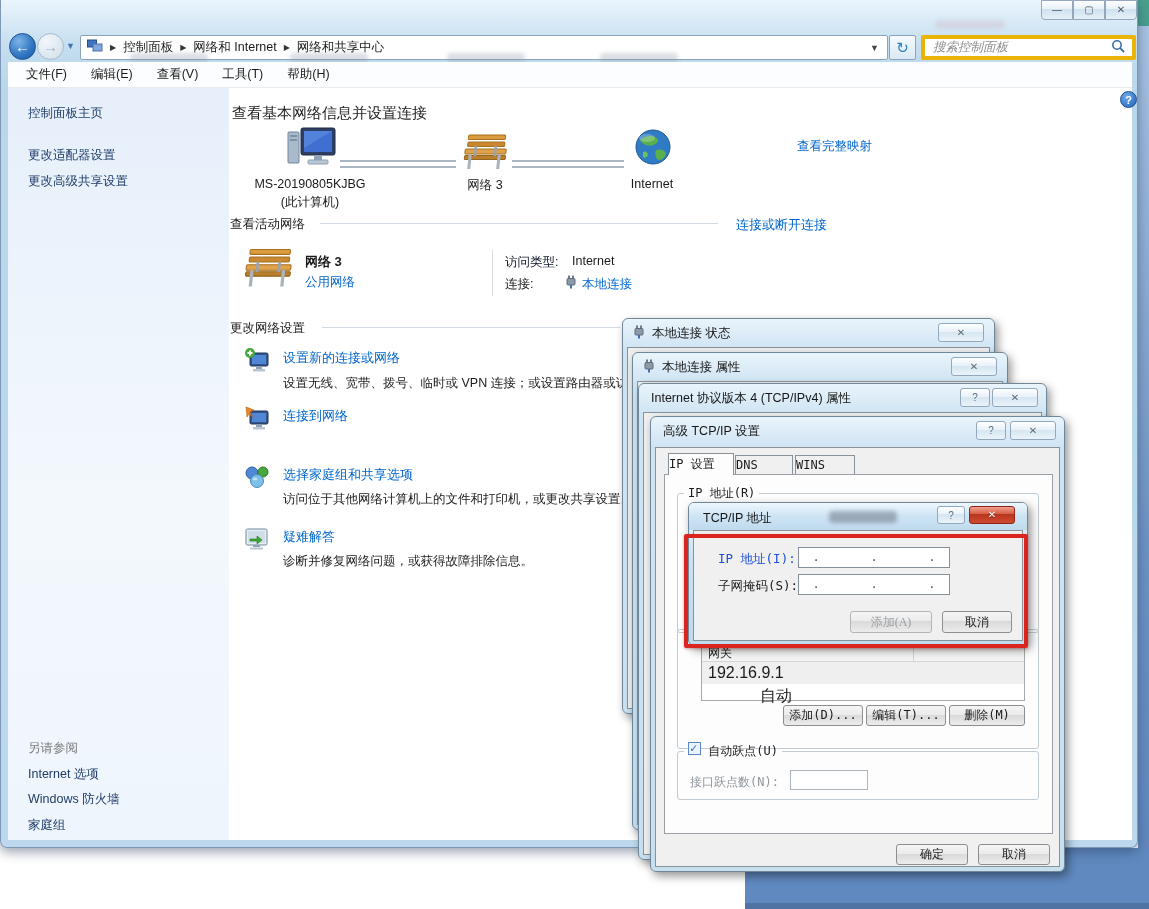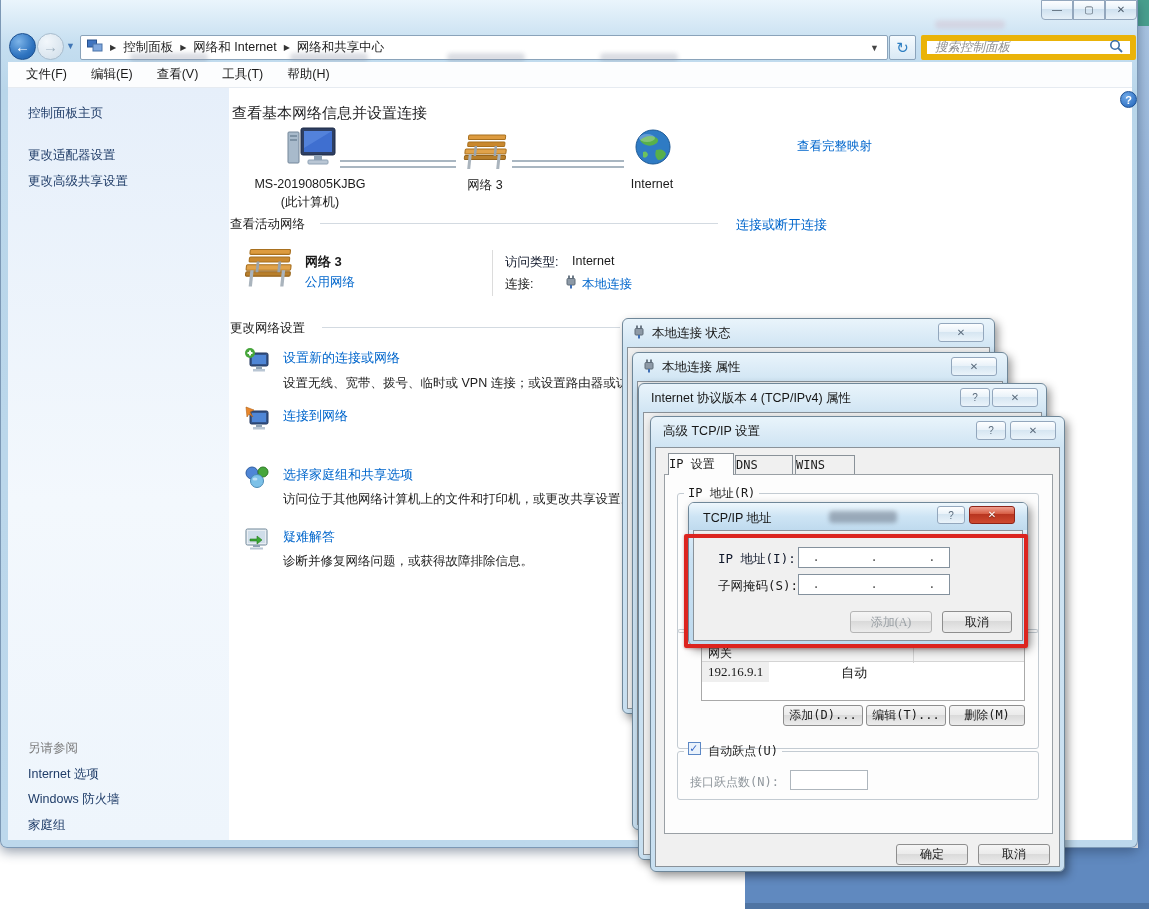--- a/index.html
+++ b/index.html
@@ -37,21 +37,21 @@
 
   .addressbar { left:80px; top:35px; width:808px; height:25px; background:#fff;
                 border:1px solid #8aa3ba; border-radius:2px; display:flex; align-items:center;
                 font-size:12.5px; color:#1a1a1a; padding-left:6px; }
   .crumb-sep { font-size:8px; color:#333; padding:0 7px; }
   .addr-caret { margin-left:auto; padding-right:8px; font-size:9px; color:#444; }
   .refreshbtn { left:889px; top:35px; width:27px; height:25px; background:linear-gradient(#f6fbfe,#d9e9f5);
                 border:1px solid #8aa3ba; border-radius:2px; color:#2e7fc2; font-size:15px;
                 text-align:center; line-height:23px; }
   .searchbox { left:921px; top:35px; width:215px; height:25px; background:#fff;
-               border:6px solid #eab308; border-radius:2px; display:flex; align-items:center; }
+               border:4px solid #eab308; border-radius:2px; display:flex; align-items:center; }
   .search-ph { font-style:italic; color:#8c8c8c; font-size:12.5px; padding-left:8px; }
   .search-ic { margin-left:auto; padding-right:7px; }
 
   .menubar { left:8px; top:62px; width:1124px; height:26px; background:#fcfdfe;
              border-bottom:1px solid #e6ebf1; display:flex; align-items:center; gap:24px;
              padding-left:18px; font-size:12.5px; color:#1a1a1a; }
 
   .client { left:8px; top:88px; width:1124px; height:752px; background:#fff; }
   .sidebar { left:8px; top:88px; width:221px; height:752px;
              background:linear-gradient(#e6effa,#f3f8fd 55%,#eef5fc); }
@@ -109,21 +109,21 @@
 
   .tab { position:absolute; font-family:"DejaVu Sans Mono", monospace; font-size:12px; color:#1a1a1a;
          border:1px solid #8a9299; border-bottom:none; background:#f0f0f0; }
   .tab.active { background:#fdfdfd; z-index:2; }
   .tabpanel { position:absolute; background:#fdfdfd; border:1px solid #9aa0a5; }
 
   .gwtable { position:absolute; background:#fff; border:1px solid #a9a9a9; }
   .gwhead { display:flex; height:18px; border-bottom:1px solid #d4d4d4; background:#f4f4f4;
             font-family:"DejaVu Sans Mono", monospace; font-size:12px; color:#1a1a1a;flex-direction:column; }
   .gwhead div { padding:1px 6px; border-right:1px solid #d4d4d4; }
-  .gwrow { display:flex; font-family:Liberation Serif, serif; font-size:13px; color:#1a1a1a; height:20px; }
+  .gwrow { display:flex; font-family:Liberation Sans, sans-serif; font-size:16px; color:#1a1a1a; height:20px;flex-direction:column; }
   .gwrow .c1 { padding:2px 6px; background:#efefef; }
   .gwrow .c2 { padding:2px 6px; }
 
   .chk { position:relative; display:inline-block; width:13px; height:13px; background:#fff;
          border:1px solid #7b98b5; }
   .chk::after { content:"✓"; position:absolute; left:1px; top:-2px; color:#2f62c4; font-size:12px; font-weight:bold; }
 </style>
 </head>
 <body>
 
@@ -379,21 +379,21 @@
     </fieldset>
 
     <fieldset class="grp" style="left:26px;top:212px;width:362px;height:120px"></fieldset>
     <div class="gwtable" style="left:50px;top:226px;width:324px;height:58px">
       <div class="gwhead">
         <div style="width:212px">网关</div>
         <div style="width:110px;border-right:none">跃点数</div>
       </div>
       <div class="gwrow">
         <div class="c1">192.16.9.1</div>
-        <div class="c2" style="margin-left:66px">自动</div>
+        <div class="c2" style="margin-left:52px">自动</div>
       </div>
     </div>
     <div class="w7btn" style="left:132px;top:288px;width:80px;height:21px;line-height:19px">添加(D)...</div>
     <div class="w7btn" style="left:215px;top:288px;width:80px;height:21px;line-height:19px">编辑(T)...</div>
     <div class="w7btn" style="left:298px;top:288px;width:76px;height:21px;line-height:19px">删除(M)</div>
 
     <fieldset class="grp" style="left:26px;top:325px;width:362px;height:58px">
       <legend>
         <span class="chk" style="background:#eaf2fb;border-color:#5b87c5"></span>
         <span class="mono" style="font-size:12px">自动跃点(U)</span>
@@ -408,21 +408,21 @@
 
   <div class="dlg" style="left:688px;top:502px;width:340px;height:144px;z-index:14;background:linear-gradient(#eef7fd,#c9e1f3 40%,#bfdaee)">
     <div class="tcpip-titlebar"></div>
     <div class="dlg-title" style="left:14px;top:7px">
       <span>TCP/IP 地址</span>
     </div>
     <div class="abs blur-blob" style="left:140px;top:8px;width:68px;height:12px;background:#6f7a8a;opacity:.55"></div>
     <div class="xbtn" style="right:62px;width:28px;top:3px;height:18px">?</div>
     <div class="closered" style="right:12px">✕</div>
     <div class="dlg-inner" style="top:27px">
-      <span class="mono" style="position:absolute;left:24px;top:20px;font-size:12.5px;color:#0f172a">IP 地址(I):</span>
+      <span class="mono" style="position:absolute;left:24px;top:20px;font-size:12.5px;color:#1d4ed8">IP 地址(I):</span>
       <span class="ipbox" style="left:104px;top:16px;width:152px;height:21px">.       .       .</span>
       <span class="mono" style="position:absolute;left:24px;top:47px;font-size:12.5px;color:#1a1a1a">子网掩码(S):</span>
       <span class="ipbox" style="left:104px;top:43px;width:152px;height:21px">.       .       .</span>
       <div class="w7btn disabled" style="left:156px;top:80px;width:82px;height:22px;line-height:20px">添加(A)</div>
       <div class="w7btn" style="left:248px;top:80px;width:70px;height:22px;line-height:20px">取消</div>
     </div>
   </div>
 
   <div class="redbox" style="left:684px;top:534px;width:344px;height:114px"></div>
 

